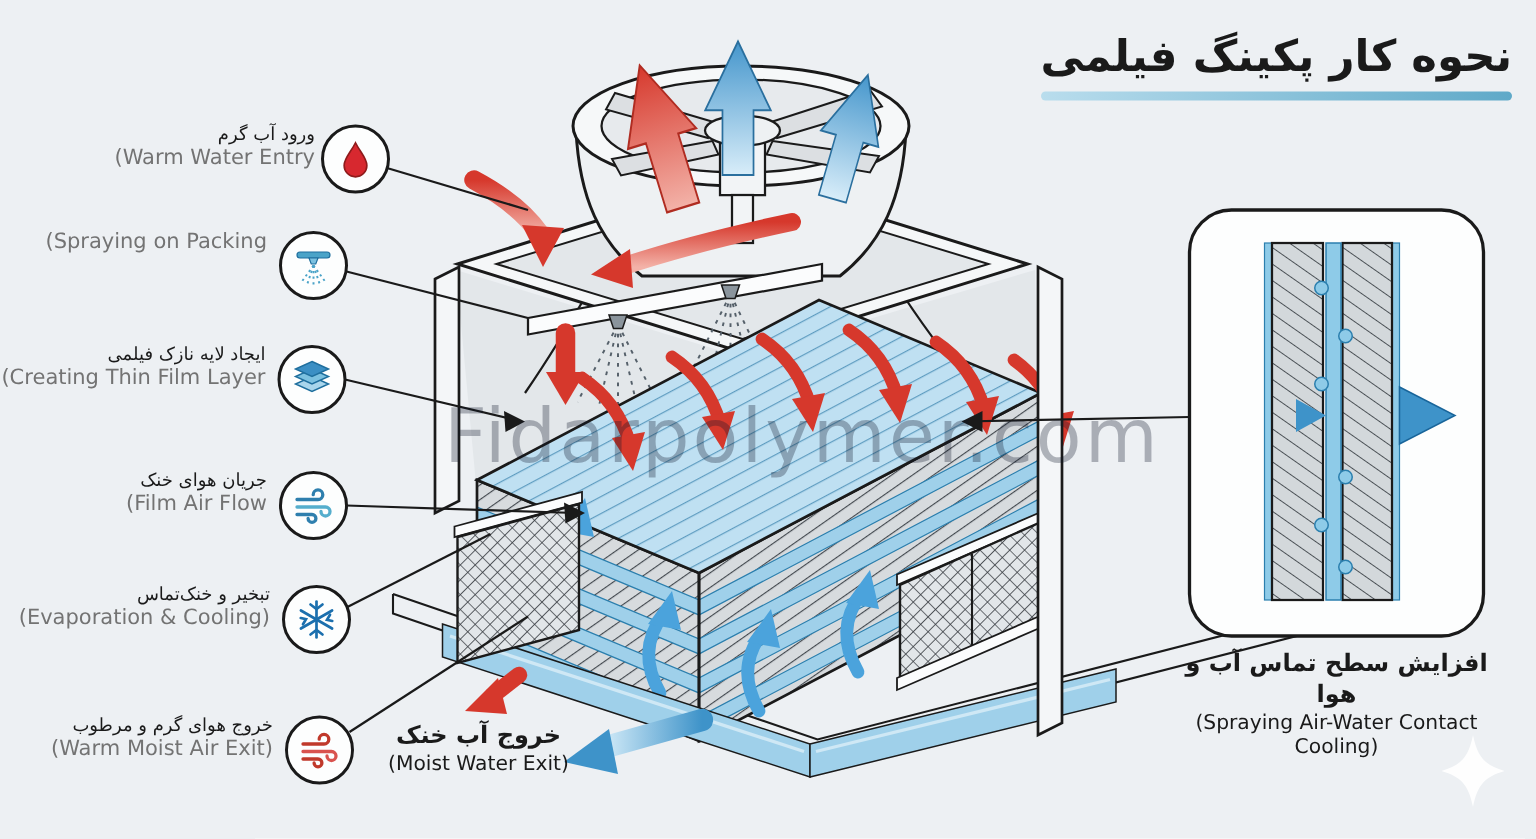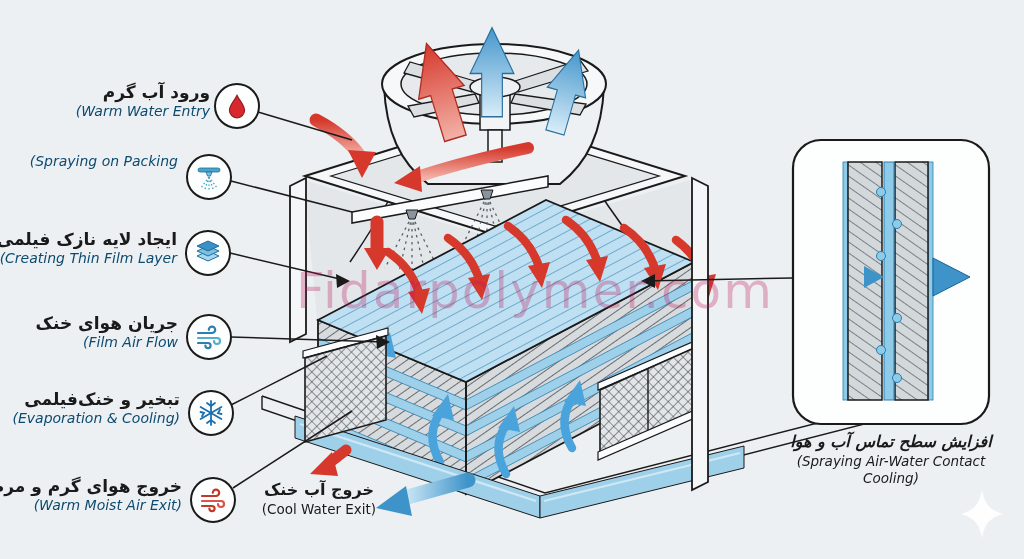--- a/index.html
+++ b/index.html
@@ -9,32 +9,32 @@
     font-family:"DejaVu Sans",sans-serif;color:#1a1a1a;
   }
   #diagram{position:absolute;left:0;top:0;z-index:1;}
   
   .title-block{position:absolute;top:20px;right:16px;z-index:4;text-align:center;}
   .title-fa{font-size:29px;font-weight:bold;white-space:nowrap;}
   .title-underline{height:6px;border-radius:3px;margin-top:7px;
     background:linear-gradient(90deg,#b9dded,#5fa9c8);}
   
   .step{position:absolute;z-index:4;text-align:right;white-space:nowrap;}
-  .step .fa{font-size:17px;font-weight:bold;line-height:1.25;}
-  .step .en{font-size:14px;line-height:1.2;color:#0c4a6e;font-style:italic;}
+  .step .fa{font-size:12px;font-weight:normal;line-height:1.25;}
+  .step .en{font-size:14px;line-height:1.2;color:#737373;}
   .badge{position:absolute;z-index:4;width:46px;height:46px;border-radius:50%;
     background:#fdfefe;border:2.5px solid #1a1a1a;display:flex;
     align-items:center;justify-content:center;box-sizing:border-box;}
   
   .caption{position:absolute;z-index:4;text-align:center;}
   .caption .fa{font-size:16px;font-weight:bold;line-height:1.3;}
   .caption .en{font-size:13.5px;line-height:1.25;}
   
   .watermark{position:absolute;z-index:3;left:296px;top:262px;
-    font-size:50px;letter-spacing:2px;color:#be185d;opacity:.30;
+    font-size:50px;letter-spacing:2px;color:#0f172a;opacity:.30;
     white-space:nowrap;pointer-events:none;}
 </style>
 </head>
 <body>
 
 <div id="stage">
 
   <svg id="diagram" width="1024" height="559" viewBox="0 0 1024 559">
     <defs>
       <linearGradient id="redGrad" x1="0" y1="1" x2="0" y2="0">
@@ -242,20 +242,24 @@
         <path d="M890,277 L938,277" stroke="url(#blueGradH)" stroke-width="15" stroke-linecap="round" fill="none"></path>
         <polygon points="933,258 970,277 933,296" fill="#3e93c9" stroke="#19659a" stroke-width="1"></polygon>
       </g>
     </g>
 
     <path d="M982,490 C985,505 990,510 1003,514 C990,518 985,523 982,538 C979,523 974,518 961,514 C974,510 979,505 982,490 Z" fill="#ffffff" opacity="0.9"></path>
   </svg>
 
   <div class="watermark">Fidarpolymer.com</div>
 
+  <div class="title-block">
+    <div class="title-fa" dir="rtl">نحوه کار پکینگ فیلمی</div>
+    <div class="title-underline"></div>
+  </div>
 
   <div class="step" style="right:814px;top:82px;">
     <div class="fa" dir="rtl">ورود آب گرم</div>
     <div class="en" dir="ltr">(Warm Water Entry</div>
   </div>
   <div class="badge" style="left:214px;top:83px;">
     <svg width="26" height="26" viewBox="0 0 24 24">
       <path d="M12,2 C9,8 5,11.5 5,16 a7,7 0 0 0 14,0 C19,11.5 15,8 12,2 Z" fill="#d7282f" stroke="#8e1b1b" stroke-width="1"></path>
     </svg>
   </div>
@@ -295,21 +299,21 @@
   </div>
   <div class="badge" style="left:186px;top:314px;">
     <svg width="28" height="28" viewBox="0 0 28 28" fill="none" stroke-linecap="round">
       <path d="M3,10 H17 a3.2,3.2 0 1 0 -3.2,-3.2" stroke="#2e7fae" stroke-width="2.2"></path>
       <path d="M3,15 H22 a3,3 0 1 1 -3,3" stroke="#55aecd" stroke-width="2.2"></path>
       <path d="M3,20 H13 a2.6,2.6 0 1 1 -2.6,2.6" stroke="#2e7fae" stroke-width="2.2"></path>
     </svg>
   </div>
 
   <div class="step" style="right:844px;top:389px;">
-    <div class="fa" dir="rtl">تبخیر و خنک‌فیلمی</div>
+    <div class="fa" dir="rtl">تبخیر و خنک‌تماس</div>
     <div class="en" dir="ltr">(Evaporation &amp; Cooling)</div>
   </div>
   <div class="badge" style="left:188px;top:390px;">
     <svg width="28" height="28" viewBox="0 0 28 28" stroke="#1b6fae" stroke-width="1.8" stroke-linecap="round" fill="none">
       <line x1="14" y1="2" x2="14" y2="26"></line>
       <line x1="3.6" y1="8" x2="24.4" y2="20"></line>
       <line x1="3.6" y1="20" x2="24.4" y2="8"></line>
       <path d="M10,4 L14,7 L18,4 M10,24 L14,21 L18,24"></path>
       <path d="M3.5,13 L7,13.8 L5,17.2 M24.5,15 L21,14.2 L23,10.8"></path>
     </svg>
@@ -322,22 +326,22 @@
   <div class="badge" style="left:190px;top:477px;">
     <svg width="28" height="28" viewBox="0 0 28 28" fill="none" stroke-linecap="round">
       <path d="M3,10 H17 a3.2,3.2 0 1 0 -3.2,-3.2" stroke="#c0392b" stroke-width="2.2"></path>
       <path d="M3,15 H22 a3,3 0 1 1 -3,3" stroke="#d9534f" stroke-width="2.2"></path>
       <path d="M3,20 H13 a2.6,2.6 0 1 1 -2.6,2.6" stroke="#c0392b" stroke-width="2.2"></path>
     </svg>
   </div>
 
   <div class="caption" style="left:253px;top:480px;width:132px;">
     <div class="fa" dir="rtl">خروج آب خنک</div>
-    <div class="en" dir="ltr">(Cool Water Exit)</div>
-  </div>
-
-  <div class="caption" style="left:778px;top:432px;width:226px;font-style:italic;">
+    <div class="en" dir="ltr">(Moist Water Exit)</div>
+  </div>
+
+  <div class="caption" style="left:778px;top:432px;width:226px;">
     <div class="fa" dir="rtl">افزایش سطح تماس آب و هوا</div>
     <div class="en" dir="ltr">(Spraying Air-Water Contact</div>
     <div class="en" dir="ltr">Cooling)</div>
   </div>
 
 </div>
 
 </body></html>

